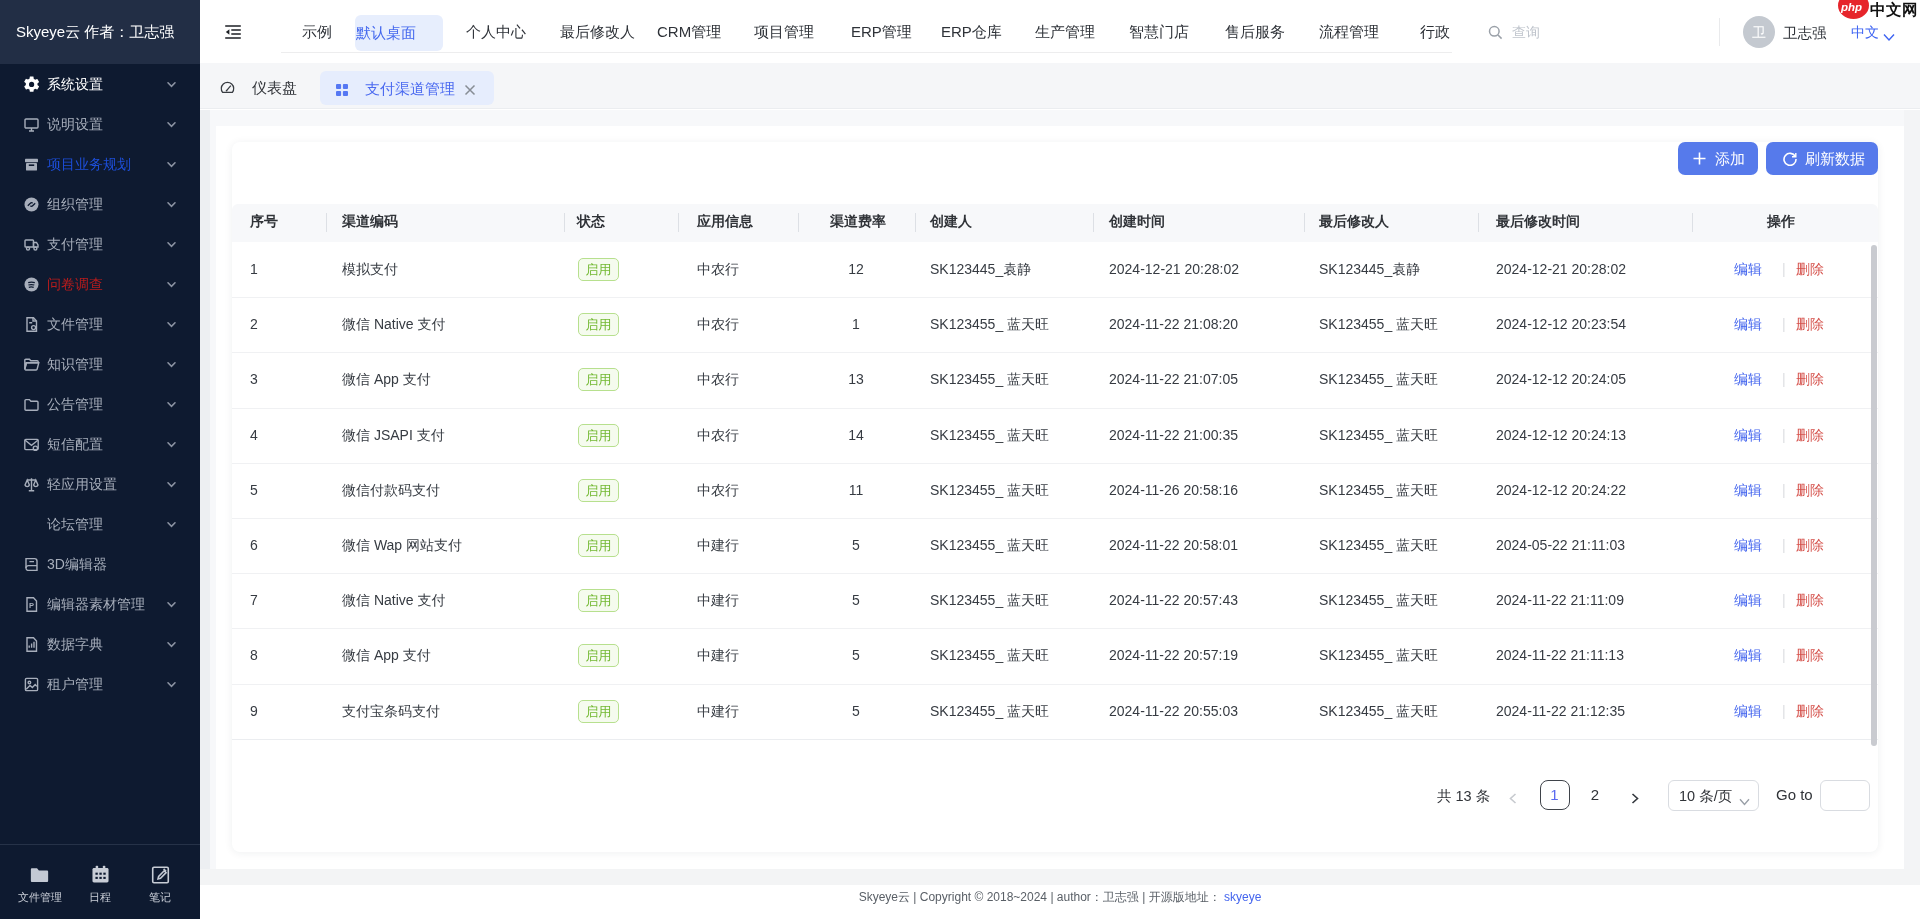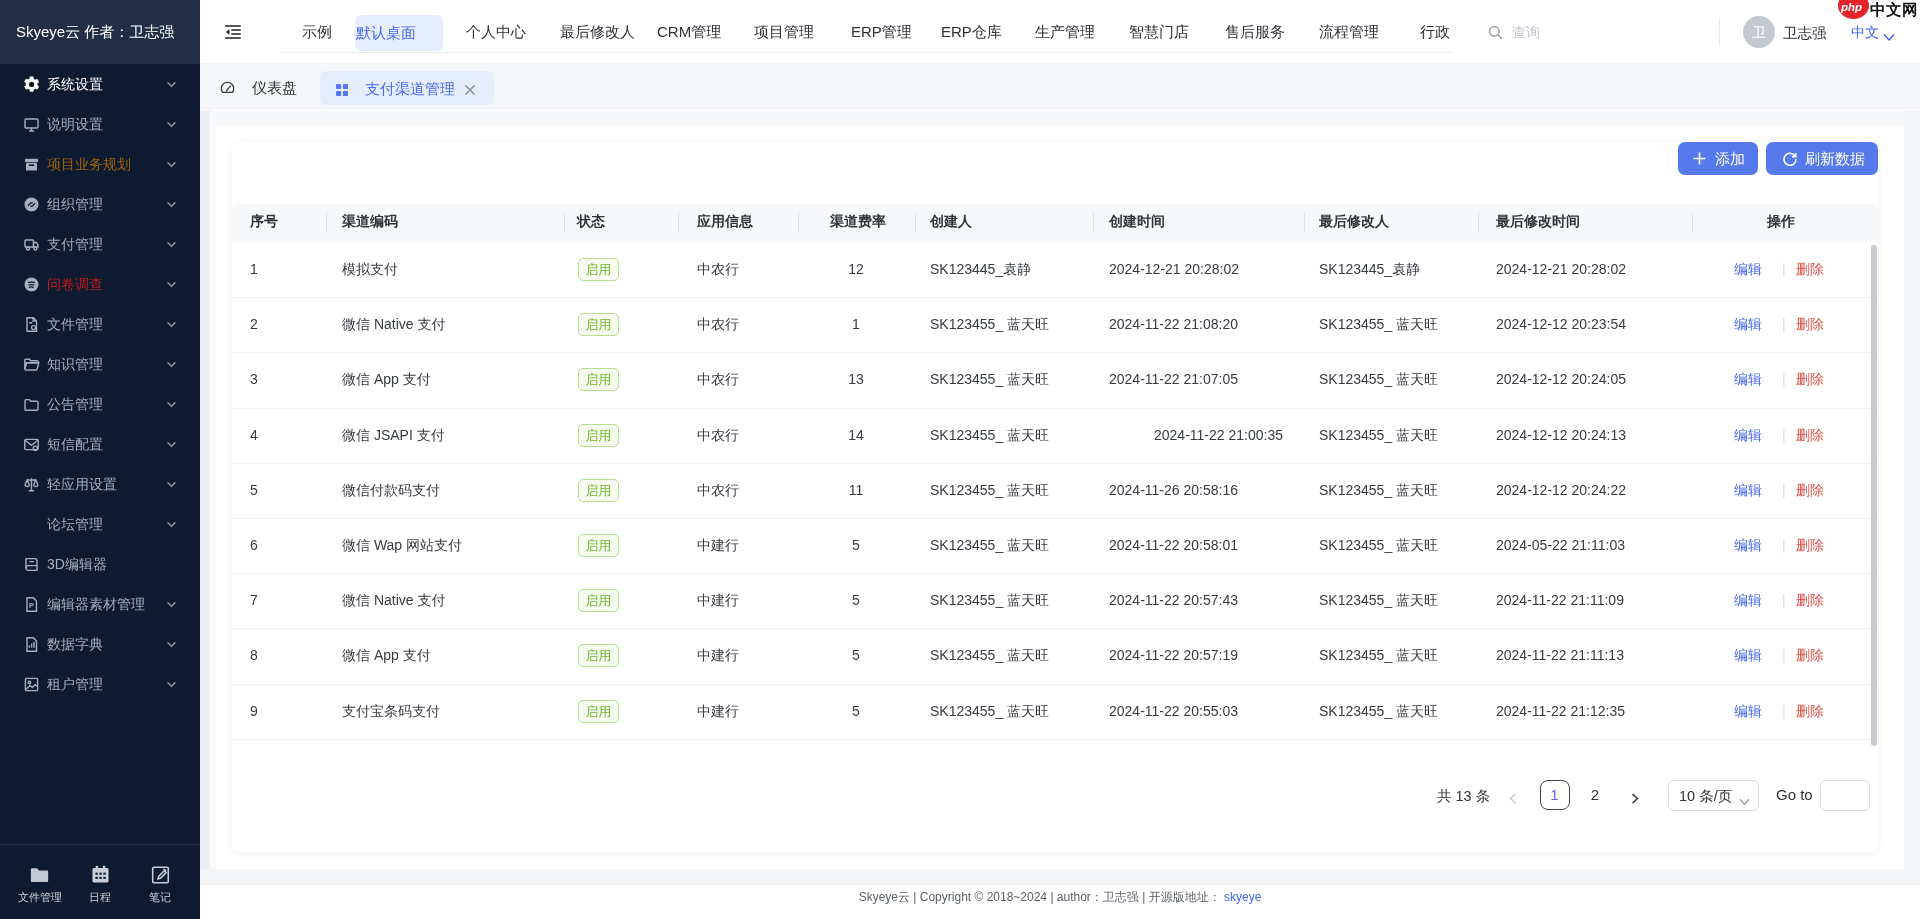--- a/index.html
+++ b/index.html
@@ -44,21 +44,21 @@
     </span>
   </div>
 <div class="mi" style="top:144px">
     <svg width="17" height="17" viewBox="0 0 17 17" fill="none" stroke="#a7aebb" stroke-width="1.4">
       <g fill="#a7aebb" stroke="none">
         <rect x="2" y="2.8" width="13" height="3.4" rx="0.7"></rect>
         <rect x="3" y="7" width="11" height="7.6" rx="0.9"></rect>
       </g>
       <path d="M5.8 9.2h5.4" stroke="#0e1a30" stroke-width="1.6"></path>
     </svg>
-    <span class="t" style="color:#a16207">项目业务规划</span>
+    <span class="t" style="color:#1d4ed8">项目业务规划</span>
     <span class="ch">
       <svg width="11" height="11" viewBox="0 0 11 11" fill="none" stroke="#8b93a2" stroke-width="1.6" stroke-linecap="round">
         <path d="M2 3.8 5.5 7.3 9 3.8"></path>
       </svg>
     </span>
   </div>
 <div class="mi" style="top:184px">
     <svg width="17" height="17" viewBox="0 0 17 17" fill="none" stroke="#a7aebb" stroke-width="1.4">
       <circle cx="8.5" cy="8.5" r="7" fill="#a7aebb" stroke="none"></circle>
       <g stroke="#0e1a30" stroke-width="1.3" fill="none">
@@ -374,21 +374,21 @@
 <span class="td" style="left:1564px;color:#d5504a">删除</span>
 <span class="a" style="left:0;top:0;width:1646px;height:1px;background:#f0f1f3"></span>
 </div>
 <div class="a" style="left:232px;top:407.6px;width:1646px;height:55.2px">
 <span class="td" style="left:18px">4</span>
 <span class="td" style="left:110px">微信 JSAPI 支付</span>
 <span class="a" style="left:346px;top:16px;width:41px;height:23px;border:1px solid #b7e08e;background:#f5fbee;border-radius:5px;color:#72b832;font-size:13px;line-height:21px;text-align:center">启用</span>
 <span class="td" style="left:465px">中农行</span>
 <span class="td" style="left:566px;width:116px;text-align:center">14</span>
 <span class="td" style="left:698px">SK123455_ 蓝天旺</span>
-<span class="td" style="left:922px">2024-11-22 21:00:35</span>
+<span class="td" style="left:877px">2024-11-22 21:00:35</span>
 <span class="td" style="left:1087px">SK123455_ 蓝天旺</span>
 <span class="td" style="left:1264px">2024-12-12 20:24:13</span>
 <span class="td" style="left:1502px;color:#4465ee">编辑</span>
 <span class="td" style="left:1550px;color:#dcdee2">|</span>
 <span class="td" style="left:1564px;color:#d5504a">删除</span>
 <span class="a" style="left:0;top:0;width:1646px;height:1px;background:#f0f1f3"></span>
 </div>
 <div class="a" style="left:232px;top:462.8px;width:1646px;height:55.2px">
 <span class="td" style="left:18px">5</span>
 <span class="td" style="left:110px">微信付款码支付</span>

